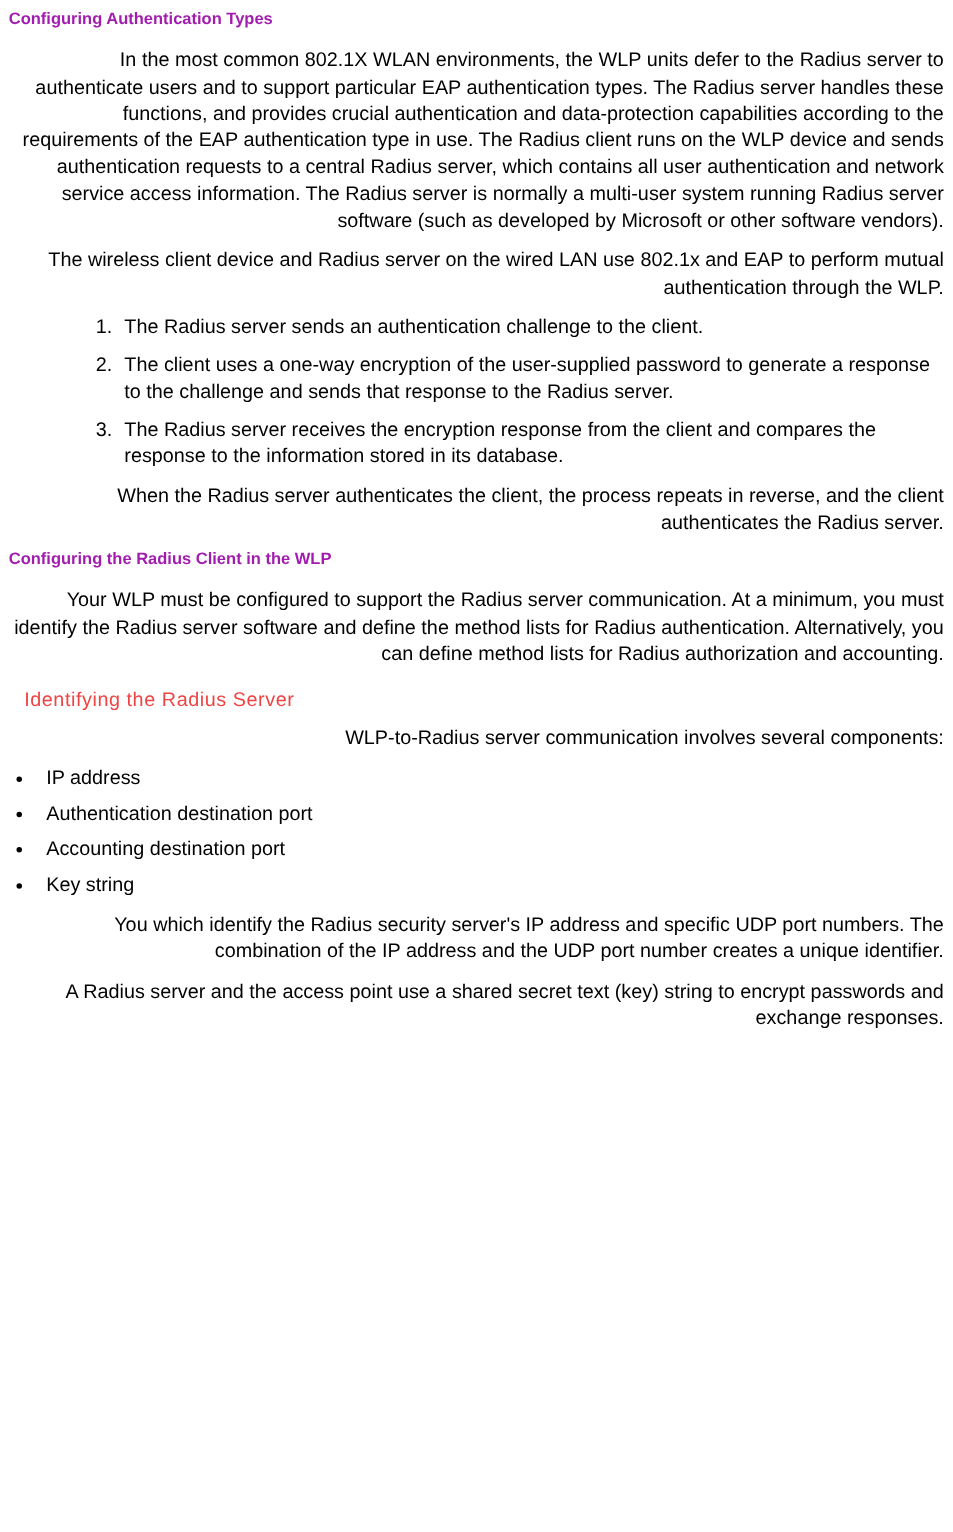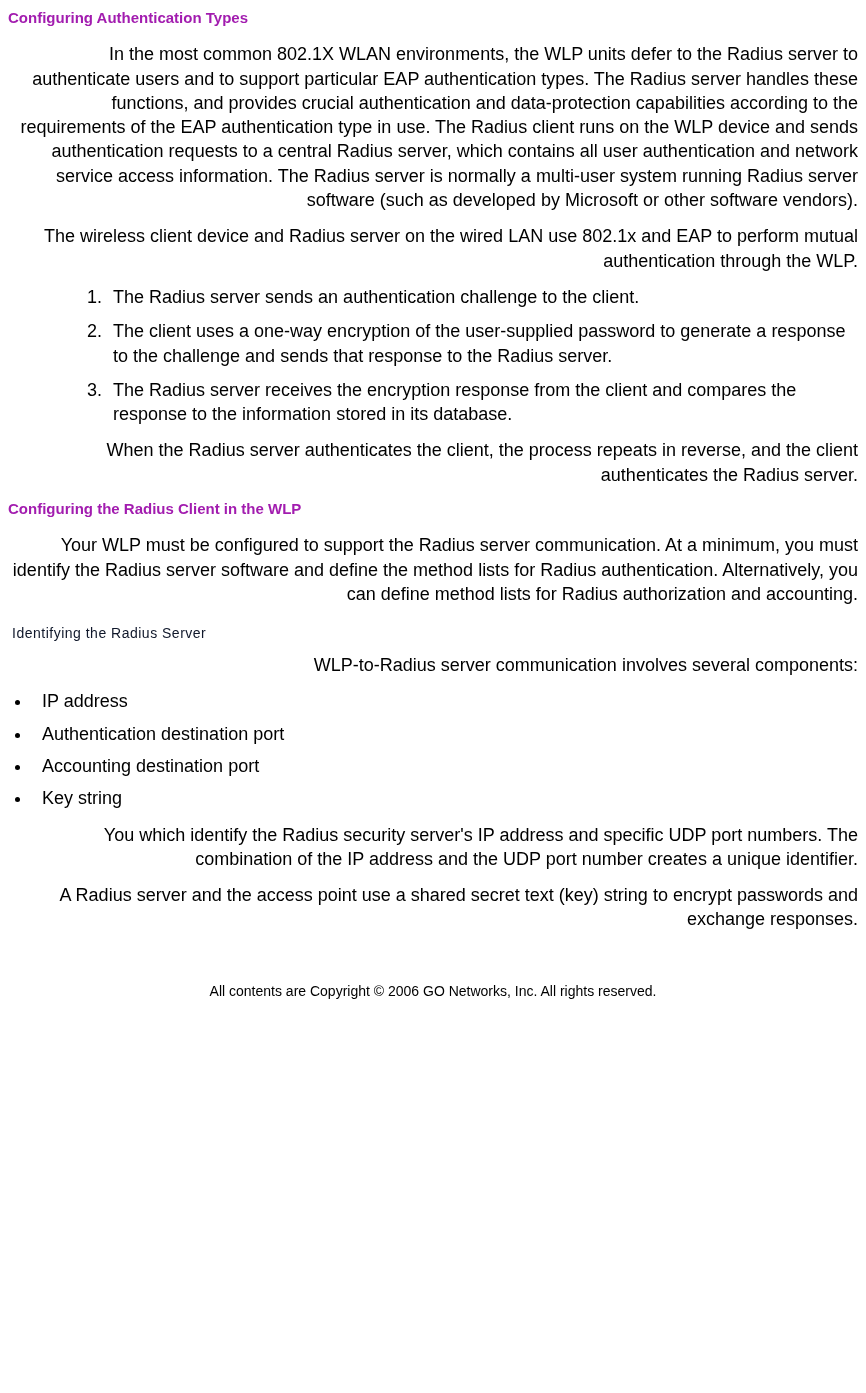--- a/index.html
+++ b/index.html
@@ -12,26 +12,26 @@
       width: 850px;
     }
     h2 {
       color: #a21caf;
       font-family: Verdana, Geneva, sans-serif;
       font-weight: bold;
       font-size: 15px;
       margin: 0 0 14px 0;
     }
     h3 {
-      color: #0f172a;
+      color: #ef4444;
       font-family: Verdana, Geneva, sans-serif;
       font-weight: normal;
-      font-size: 14px;
+      font-size: 18px;
       letter-spacing: 0.5px;
-      margin: 18px 0 10px 4px;
+      margin: 18px 0 10px 14px;
     }
     p {
       margin: 0 0 12px 0;
       text-align: right;
     }
     ol {
       margin: 0 0 12px 0;
       padding-left: 70px;
     }
     ol li {
@@ -91,14 +91,13 @@
   <li>Authentication destination port</li>
   <li>Accounting destination port</li>
   <li>Key string</li>
 </ul>
 
 <p>You which identify the Radius security server's IP address and specific UDP port numbers. The combination of the IP address and the UDP port number creates a unique identifier.</p>
 
 <p>A Radius server and the access point use a shared secret text (key) string to encrypt passwords and exchange responses.</p>
 
 <div class="footer">
-  <div class="copyright">All contents are Copyright © 2006 GO Networks, Inc. All rights reserved.</div>
 </div>
 
 </body></html>

